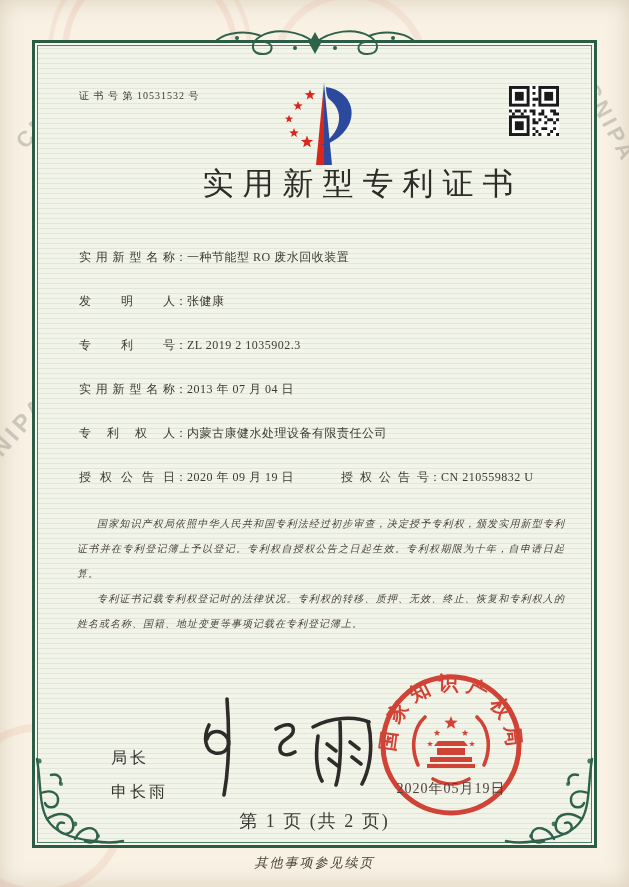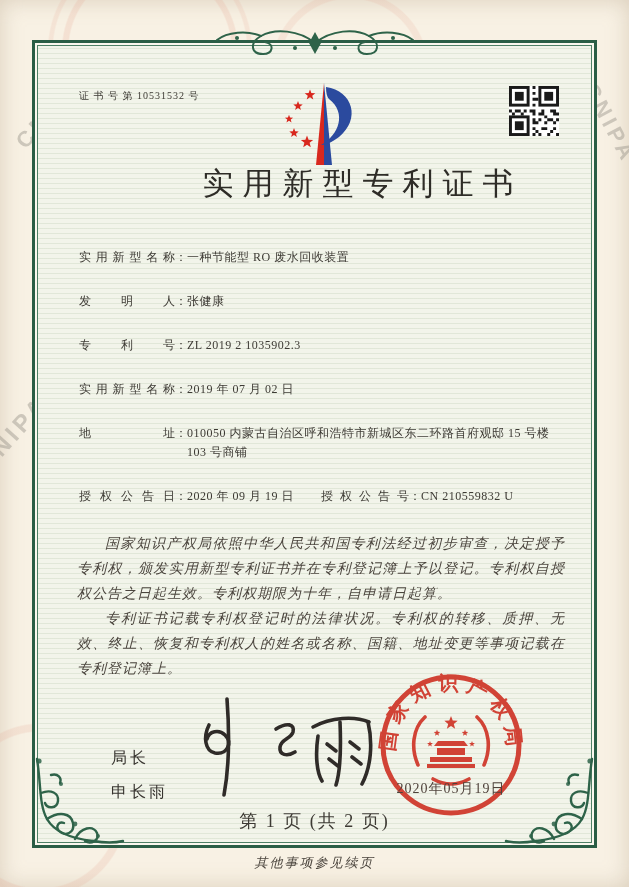--- a/index.html
+++ b/index.html
@@ -42,23 +42,23 @@
   .logo{position:absolute;left:234px;top:36px;}
   .qr{position:absolute;left:474px;top:43px;}
   .title{position:absolute;left:0;top:120px;width:100%;text-align:center;
     font-size:31px;font-weight:normal;color:#2e2c27;letter-spacing:9px;padding-left:48px;}
   .fields{position:absolute;left:44px;top:205px;width:478px;font-size:12px;color:#3d3a34;}
   .row{margin-bottom:25px;line-height:19px;white-space:nowrap;}
   .row .lbl{display:inline-block;width:96px;text-align:justify;text-align-last:justify;vertical-align:top;}
   .row .colon{display:inline-block;vertical-align:top;}
   .row .val{display:inline-block;vertical-align:top;white-space:normal;width:368px;letter-spacing:.5px;}
   .row.grant .val{width:auto;}
-  .grantpair2{margin-left:24px;}
+  .grantpair2{margin-left:44px;}
   .grantpair2 .lbl{width:88px;}
-  .body-text{position:absolute;left:42px;top:488px;width:488px;font-size:14px;line-height:25px;
+  .body-text{position:absolute;left:42px;top:468px;width:488px;font-size:10px;line-height:25px;
     color:#4b453e;font-style:italic;letter-spacing:1px;text-align:justify;}
   .body-text p{margin:0;text-indent:2em;}
   .officer{position:absolute;left:76px;top:698px;font-size:16px;color:#36332e;letter-spacing:3px;line-height:34px;}
   .sig{position:absolute;left:148px;top:648px;}
   .sealwrap{position:absolute;left:334px;top:620px;}
   .pagenum{position:absolute;left:0;top:766px;width:100%;text-align:center;font-size:18px;color:#3d3a34;letter-spacing:2px;}
   .contnote{position:absolute;left:0;top:854px;width:100%;text-align:center;font-size:13px;color:#4b453e;
     font-style:italic;letter-spacing:2px;}
   
   .orn-top{position:absolute;left:50%;top:-17px;transform:translateX(-50%);}
@@ -183,24 +183,24 @@
       <div class="row">
         <span class="lbl">实用新型名称</span><span class="colon">：</span><span class="val">一种节能型 RO 废水回收装置</span>
       </div>
       <div class="row">
         <span class="lbl">发明人</span><span class="colon">：</span><span class="val">张健康</span>
       </div>
       <div class="row">
         <span class="lbl">专利号</span><span class="colon">：</span><span class="val">ZL 2019 2 1035902.3</span>
       </div>
       <div class="row">
-        <span class="lbl">实用新型名称</span><span class="colon">：</span><span class="val">2019 年 07 月 02 日</span>
-      </div>
-      <div class="row">
-        <span class="lbl">地址</span><span class="colon">：</span><span class="val">010050 内蒙古自治区呼和浩特市新城区东二环路首府观邸 15 号楼 103 号商铺</span>
+        <span class="lbl">实用新型名称</span><span class="colon">：</span><span class="val">2013 年 07 月 04 日</span>
+      </div>
+      <div class="row">
+        <span class="lbl">专利权人</span><span class="colon">：</span><span class="val">内蒙古康健水处理设备有限责任公司</span>
       </div>
       <div class="row grant">
         <span>
           <span class="lbl">授权公告日</span><span class="colon">：</span><span class="val">2020 年 09 月 19 日</span>
         </span>
         <span class="grantpair2">
           <span class="lbl">授权公告号</span><span class="colon">：</span><span class="val">CN 210559832 U</span>
         </span>
       </div>
     </div>

